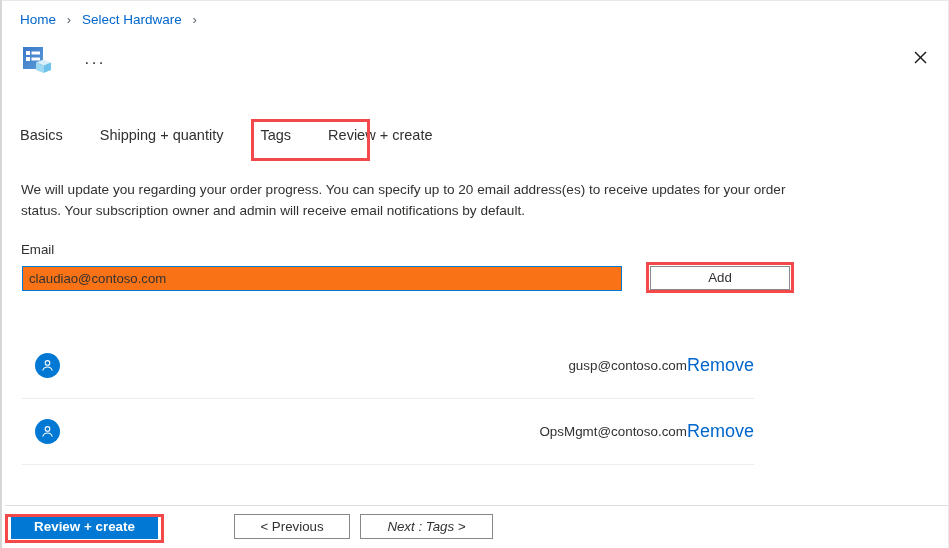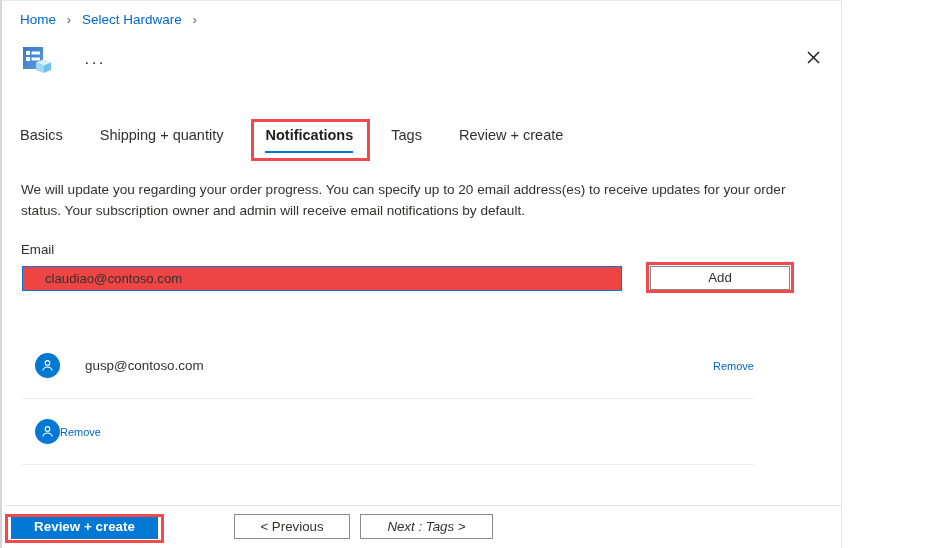--- a/index.html
+++ b/index.html
@@ -10,21 +10,21 @@
     width: 949px;
     height: 548px;
     background: #ffffff;
     font-family: "Liberation Sans", sans-serif;
     color: #323130;
     overflow: hidden;
   }
 
   #app {
     position: relative;
-    width: 842px;
+    width: 949px;
     height: 548px;
     box-sizing: border-box;
     border-left: 2px solid #d6d6d6;
     border-top: 1px solid #e8e8e8;
     border-right: 1px solid #e8e8e8;
     background: #ffffff;
     overflow: hidden;
   }
 
   
@@ -160,25 +160,25 @@
     text-align: right;
   }
   .email-input {
     position: absolute;
     left: 20px;
     top: 265px;
     width: 600px;
     height: 25px;
     box-sizing: border-box;
     border: 1.5px solid #0078d4;
-    background: #ef4444;
+    background: #f97316;
     font-family: "Liberation Sans", sans-serif;
     font-size: 13.2px;
     color: #323130;
-    padding: 0 22px;
+    padding: 0 6px;
     outline: none;
   }
   .add-btn {
     position: absolute;
     left: 648px;
     top: 265px;
     width: 140px;
     height: 24px;
     box-sizing: border-box;
     border: 1px solid #8a8886;
@@ -197,41 +197,42 @@
     left: 20px;
     top: 332px;
     width: 732px;
   }
   .recipient-row {
     position: relative;
     display: flex;
     align-items: center;
     height: 65px;
     border-bottom: 1px solid #ededed;
+    text-align: right;
   }
   .avatar {
     width: 25px;
     height: 25px;
     border-radius: 50%;
     background: #0078d4;
     display: flex;
     align-items: center;
     justify-content: center;
     flex: 0 0 auto;
     margin-left: 13px;
   }
   .avatar svg { display: block; }
   .recipient-email {
     font-size: 13.4px;
     color: #323130;
     margin-left: 25px;
     flex: 1 1 auto;
   }
   .remove-link {
-    font-size: 11px;
+    font-size: 18px;
     color: #0066cc;
     cursor: pointer;
     margin-right: 0px;
     white-space: nowrap;
   }
 
   
   .footer-sep {
     position: absolute;
     left: 3px;
@@ -320,21 +321,20 @@
   <div class="close-btn">
     <svg width="13" height="13" viewBox="0 0 13 13">
       <line x1="1" y1="1" x2="12" y2="12" stroke="#1b1a19" stroke-width="1.4"></line>
       <line x1="12" y1="1" x2="1" y2="12" stroke="#1b1a19" stroke-width="1.4"></line>
     </svg>
   </div>
 
   <div class="tabs">
     <div class="tab">Basics</div>
     <div class="tab">Shipping + quantity</div>
-    <div class="tab active tab-notifications">Notifications</div>
     <div class="tab">Tags</div>
     <div class="tab">Review + create</div>
   </div>
 
   <div class="annot annot-notifications"></div>
 
   <div class="description">We will update you regarding your order progress. You can specify up to 20 email address(es) to receive updates for your order status. Your subscription owner and admin will receive email notifications by default.</div>
 
   <div class="field-label">Email</div>
   <input class="email-input" type="text" value="claudiao@contoso.com" style="">
@@ -352,20 +352,21 @@
       <span class="recipient-email">gusp@contoso.com</span>
       <span class="remove-link">Remove</span>
     </div>
     <div class="recipient-row">
       <span class="avatar">
         <svg width="15" height="15" viewBox="0 0 16 16">
           <circle cx="8" cy="5.3" r="2.5" fill="none" stroke="#ffffff" stroke-width="1.1"></circle>
           <path d="M2.9 13.4a5.3 5.3 0 0 1 10.2 0" fill="none" stroke="#ffffff" stroke-width="1.1"></path>
         </svg>
       </span>
+      <span class="recipient-email">OpsMgmt@contoso.com</span>
       <span class="remove-link">Remove</span>
     </div>
   </div>
 
   <div class="footer-sep"></div>
   <div class="footer">
     <button class="btn-primary">Review + create</button>
     <button class="btn-secondary btn-prev">&lt; Previous</button>
     <button class="btn-secondary btn-next">Next : Tags &gt;</button>
   </div>

